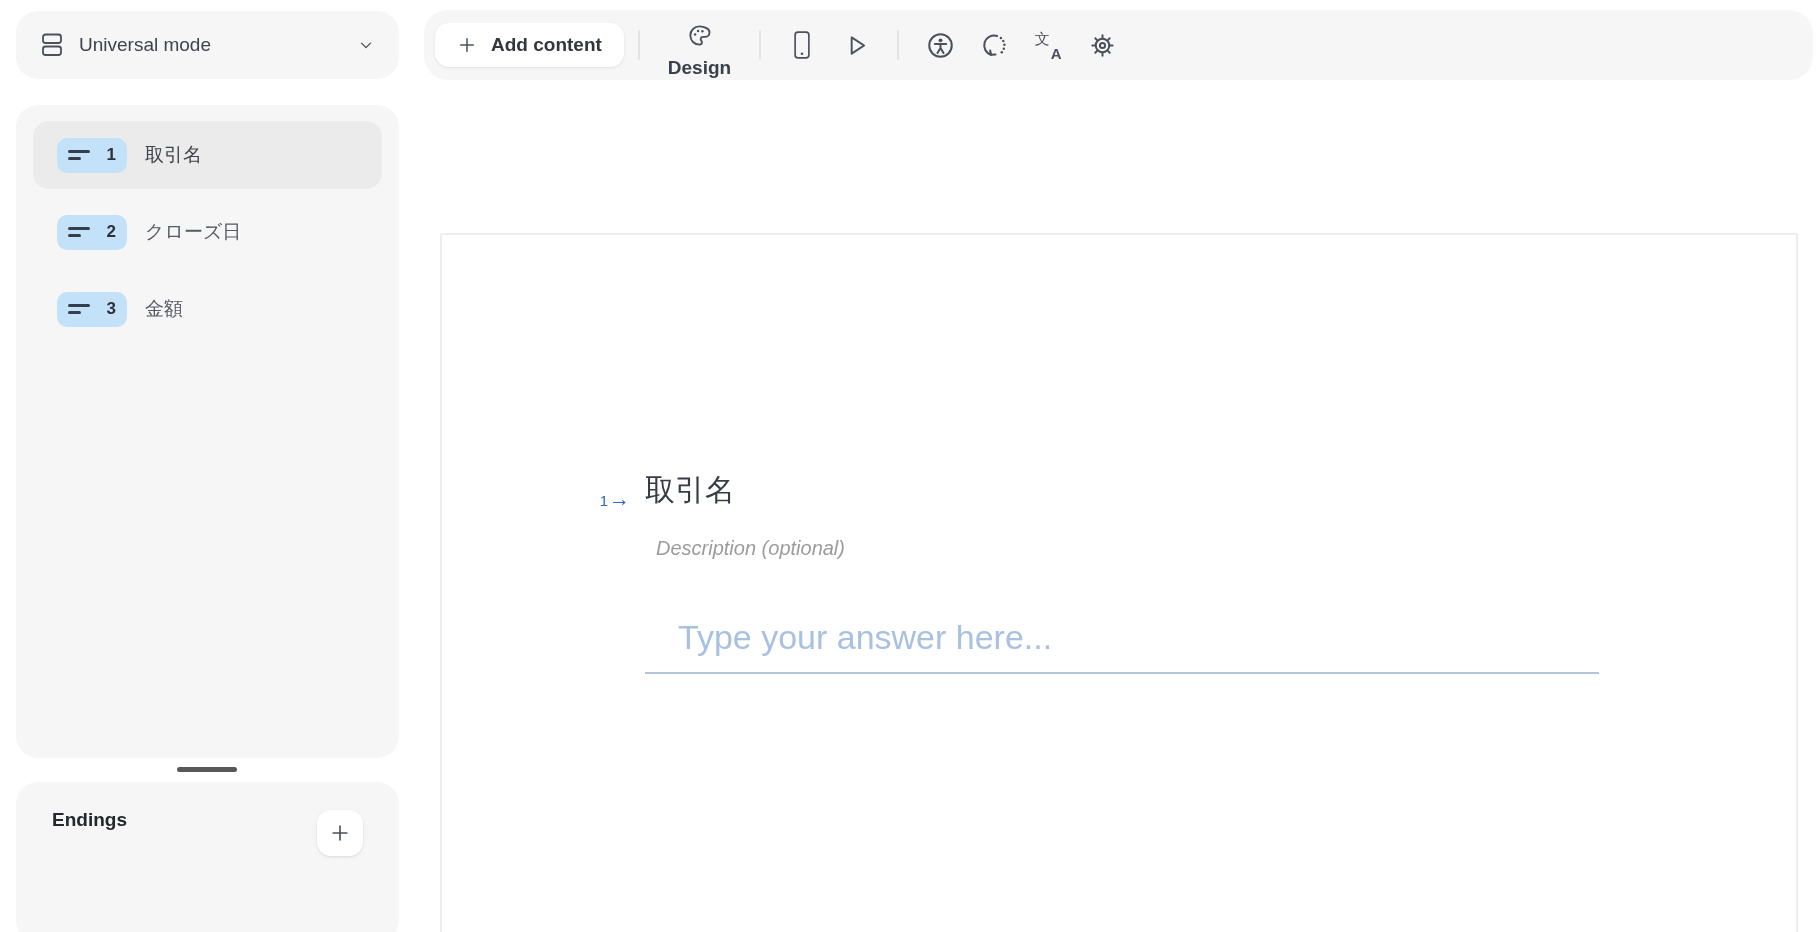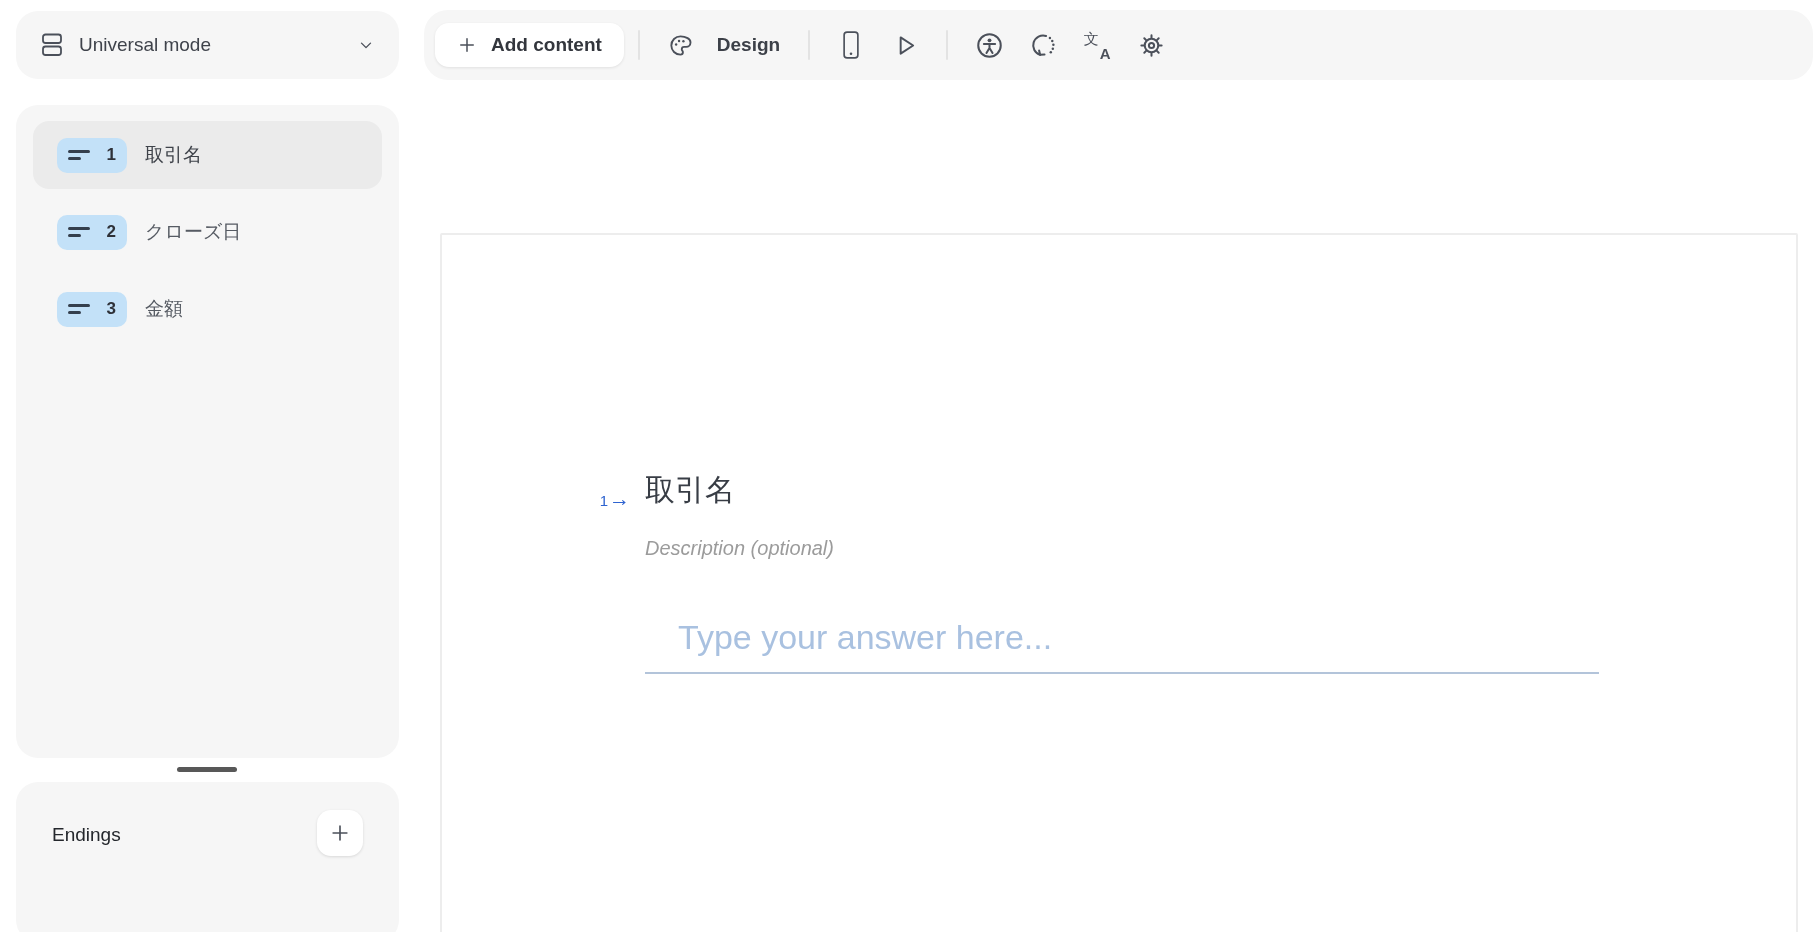--- a/index.html
+++ b/index.html
@@ -28,22 +28,22 @@
   }
   .btn-add {
     height:44px; padding:0 22px; background:#ffffff; border:none; border-radius:14px;
     display:flex; align-items:center; gap:14px; cursor:pointer;
     box-shadow:0 1px 3px rgba(0,0,0,0.09);
     font-family:inherit; font-size:19px; font-weight:600; color:var(--text-dark,#33363d);
   }
   .tb-div { width:2px; height:30px; background:#e3e3e3; margin:0 14px; border-radius:1px; }
   .btn-design {
     height:44px; padding:0 14px; background:transparent; border:none; border-radius:12px;
-    display:flex; align-items:center; gap:24px; cursor:pointer;
-    font-family:inherit; font-size:19px; font-weight:600; color:#3c4048;
+    display:flex; align-items:center; gap:9px; cursor:pointer;
+    font-family:inherit; font-size:19px; font-weight:600; color:#3c4048;flex-direction:column;
   }
   .icon-btn {
     width:46px; height:46px; margin:0 4px; background:transparent; border:none; border-radius:12px;
     display:flex; align-items:center; justify-content:center; cursor:pointer;
   }
   .translate-wrap { position:relative; width:27px; height:27px; }
   .translate-wrap .t-top { position:absolute; left:0; top:-2px; font-size:15px; color:var(--icon-fg,#4b505a); }
   .translate-wrap .t-bottom { position:absolute; right:0; bottom:-3px; font-size:15px; font-weight:700; color:var(--icon-fg,#4b505a); }
 
   
@@ -70,21 +70,21 @@
 
   .drag-handle {
     position:absolute; left:177px; top:767px; width:60px; height:5px;
     background:var(--handle,#585858); border-radius:3px; cursor:row-resize;
   }
 
   .endings-panel {
     position:absolute; left:16px; top:782px; width:383px; height:160px;
     background:var(--panel-bg,#f6f6f6); border-radius:22px;
   }
-  .endings-title { position:absolute; left:36px; top:42px; font-size:19px; font-weight:400; color:#24272c; }
+  .endings-title { position:absolute; left:36px; top:27px; font-size:19px; font-weight:700; color:#24272c; }
   .btn-plus-sq {
     position:absolute; right:36px; top:28px; width:46px; height:46px;
     background:#ffffff; border:none; border-radius:14px; cursor:pointer;
     display:flex; align-items:center; justify-content:center;
     box-shadow:0 1px 3px rgba(0,0,0,0.12);
   }
 
   
   .canvas {
     position:absolute; left:440px; top:233px; right:18px; bottom:-12px;
@@ -94,21 +94,21 @@
     position:absolute; left:140px; top:252px; width:48px;
     text-align:right; color:var(--accent-blue,#2e63d0);
     font-size:15px; white-space:nowrap;
   }
   .qn .arrow { font-size:21px; margin-left:1px; }
   .q-title {
     position:absolute; left:203px; top:233px;
     font-size:30px; font-weight:400; color:#383d45; line-height:44px; cursor:text;
   }
   .q-desc {
-    position:absolute; left:203px; top:302px;
+    position:absolute; left:214px; top:302px;
     font-size:20px; font-style:italic; color:var(--description-gray,#9b9b9b); cursor:text;
   }
   .answer-ph {
     position:absolute; left:201px; top:380px;
     font-size:34px; color:var(--placeholder-blue,#a9c1e0); line-height:44px; cursor:text;margin-left:35px;
   }
   .answer-line {
     position:absolute; left:203px; top:437px; width:954px; height:2px;
     background:var(--underline,#b3c4da);
   }

